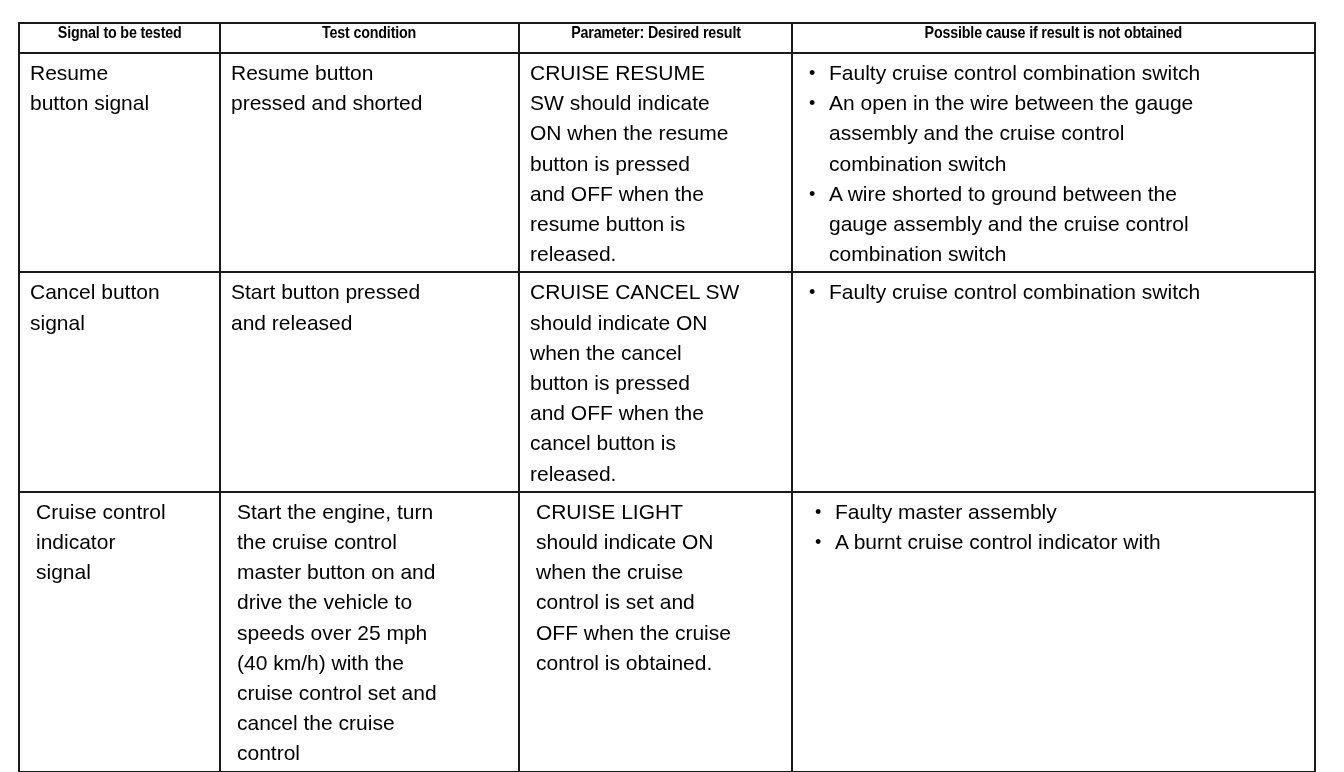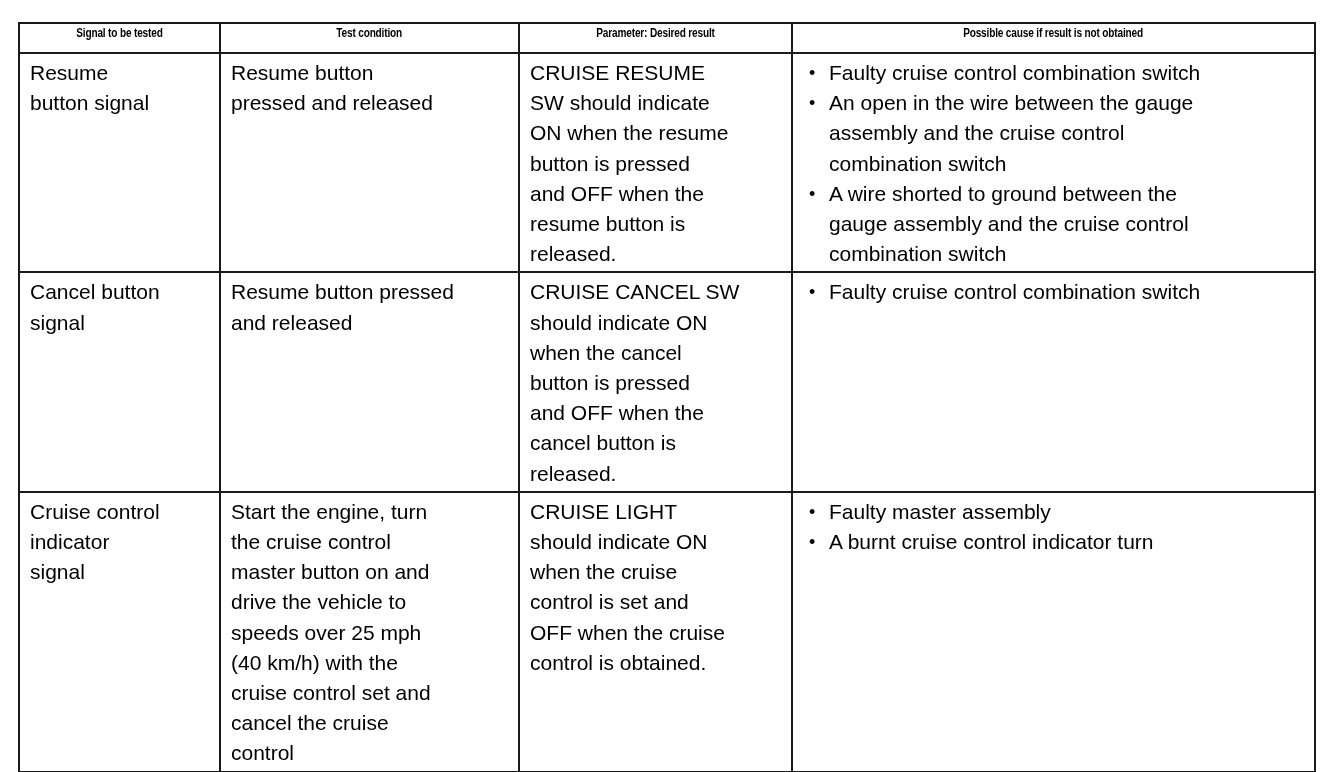--- a/index.html
+++ b/index.html
@@ -53,21 +53,21 @@
   col.c2 { width: 299px; }
   col.c3 { width: 273px; }
   col.c4 { width: 523px; }
 
   
   thead th {
     height: 28px;
     text-align: center;
     vertical-align: middle;
     font-weight: bold;
-    font-size: 12px;
+    font-size: 17px;
     line-height: 18px;
     letter-spacing: -0.2px;
     font-stretch: condensed;
     transform: none;
     padding: 0 4px;
     white-space: nowrap;
     border-bottom-width: 2px;
   }
   thead th .hdr-txt {
     display: inline-block;
@@ -113,21 +113,21 @@
     top: 0;
     width: 14px;
     text-align: left;
     font-size: 18px;
     line-height: 30.2px;
   }
 
   
   tr.row-1 td { height: 208px; }
   tr.row-2 td { height: 210px; }
-  tr.row-3 td { height: 273px; }
+  tr.row-3 td { height: 273px; padding-left: 6px; }
 </style>
 </head>
 <body>
 
 <div class="page">
   <div class="table-wrap">
     <table class="signal-table">
       <colgroup>
         <col class="c1">
           <col class="c2">
@@ -155,21 +155,21 @@
         <tr class="row-1">
           <td class="col-signal">
             <div class="cell-pad">
                 <span class="plain-text">Resume
 button signal</span>
               </div>
           </td>
           <td class="col-condition">
             <div class="cell-pad">
                 <span class="plain-text">Resume button
-pressed and released</span>
+pressed and shorted</span>
               </div>
           </td>
           <td class="col-parameter">
             <div class="cell-pad">
                 <span class="plain-text">CRUISE RESUME
 SW should indicate
 ON when the resume
 button is pressed
 and OFF when the
 resume button is
@@ -193,21 +193,21 @@
 
         <tr class="row-2">
           <td class="col-signal">
             <div class="cell-pad">
                 <span class="plain-text">Cancel button
 signal</span>
               </div>
           </td>
           <td class="col-condition">
             <div class="cell-pad">
-                <span class="plain-text">Resume button pressed
+                <span class="plain-text">Start button pressed
 and released</span>
               </div>
           </td>
           <td class="col-parameter">
             <div class="cell-pad">
                 <span class="plain-text">CRUISE CANCEL SW
 should indicate ON
 when the cancel
 button is pressed
 and OFF when the
@@ -252,21 +252,21 @@
 when the cruise
 control is set and
 OFF when the cruise
 control is obtained.</span>
               </div>
           </td>
           <td class="col-cause">
             <div class="cell-pad">
               <ul class="cause-list">
                   <li><span class="bullet-dot">•</span><span>Faulty master assembly</span></li>
-                  <li><span class="bullet-dot">•</span><span>A burnt cruise control indicator turn</span></li>
+                  <li><span class="bullet-dot">•</span><span>A burnt cruise control indicator with</span></li>
                 </ul>
             </div>
           </td>
         </tr>
 
       </tbody>
     </table>
   </div>
 </div>
 

